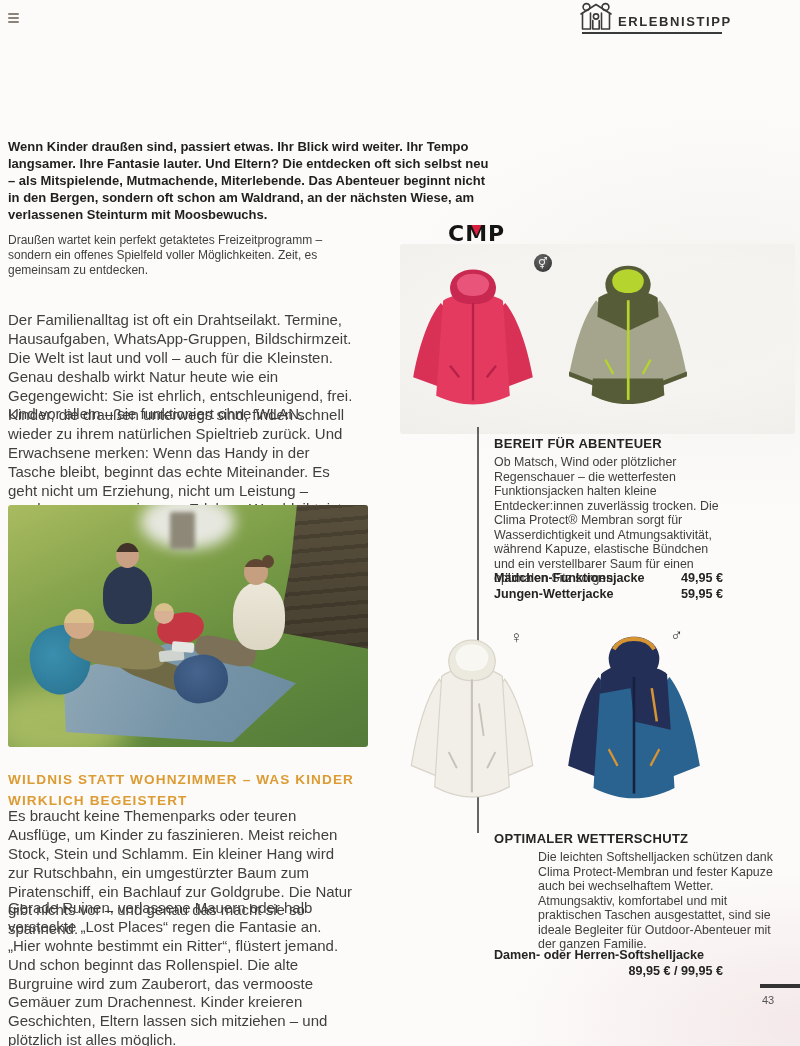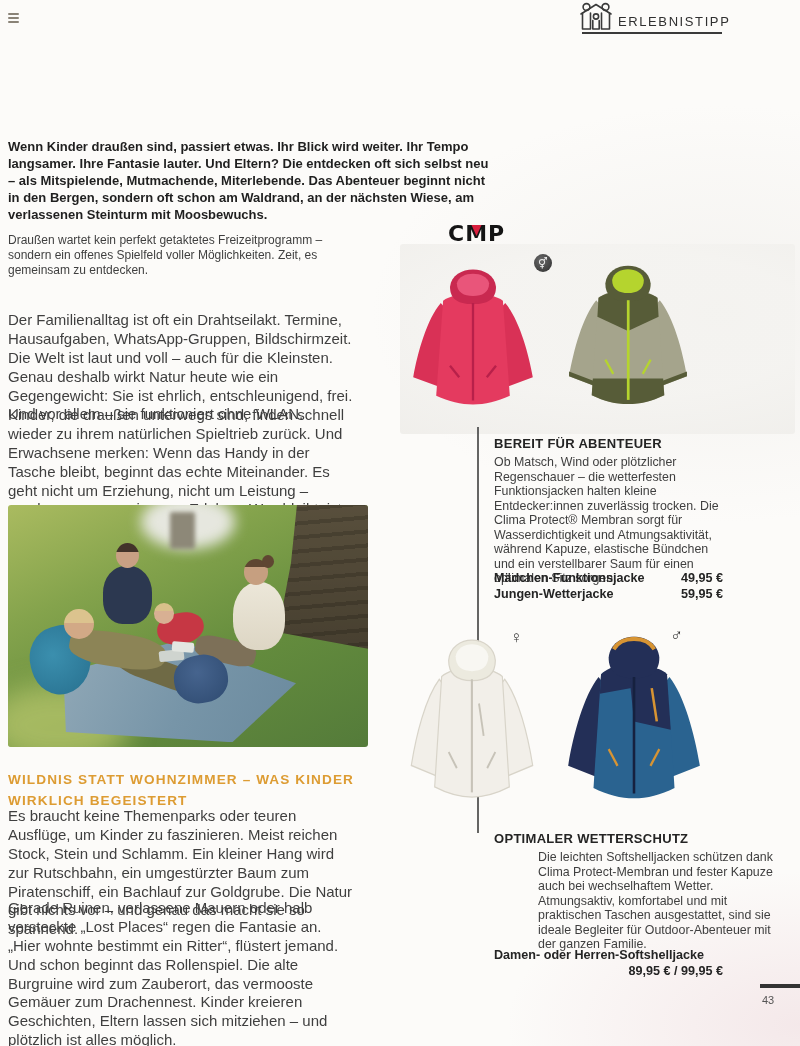--- a/index.html
+++ b/index.html
@@ -26,21 +26,21 @@
     background:
       radial-gradient(420px 220px at 100% 98%, rgba(216,165,178,.22), rgba(216,165,178,0) 70%),
       radial-gradient(500px 300px at 90% 30%, rgba(205,202,195,.18), rgba(205,202,195,0) 70%),
       #fcfbf9;
   }
   
   .menu-icon{position:absolute;left:8px;top:13px;width:11px;height:10px;display:flex;flex-direction:column;justify-content:space-between;cursor:pointer;}
   .menu-icon span{display:block;height:2px;background:#8a8377;border-radius:1px;}
   .tip-header{position:absolute;left:578px;top:2px;width:214px;}
   .tip-icon{position:absolute;left:0;top:0;}
-  .tip-label{position:absolute;left:40px;top:12px;font-size:13px;font-weight:normal;letter-spacing:1.6px;color:#2f2f2f;}
+  .tip-label{position:absolute;left:40px;top:12px;font-size:13px;font-weight:bold;letter-spacing:1.6px;color:#2f2f2f;}
   .tip-rule{position:absolute;left:4px;top:30px;width:140px;height:2px;background:#3a3a3a;}
   
   .intro{position:absolute;left:8px;top:126px;width:486px;font-size:13px;line-height:1.3;font-weight:bold;color:var(--intro-text);}
   .lead{position:absolute;left:8px;top:221px;width:350px;font-size:12px;line-height:1.26;color:var(--body-text);}
   .sec-heading{position:absolute;left:8px;width:400px;font-size:13.6px;font-weight:bold;letter-spacing:1.1px;line-height:1.5;color:var(--heading-accent);}
   .h1{top:262px;}
   .h2{top:759px;}
   .bodytext{position:absolute;left:8px;width:350px;font-size:15px;line-height:1.26;color:var(--body-text);}
   .p1{top:296px;}
   .p2{top:391px;}

